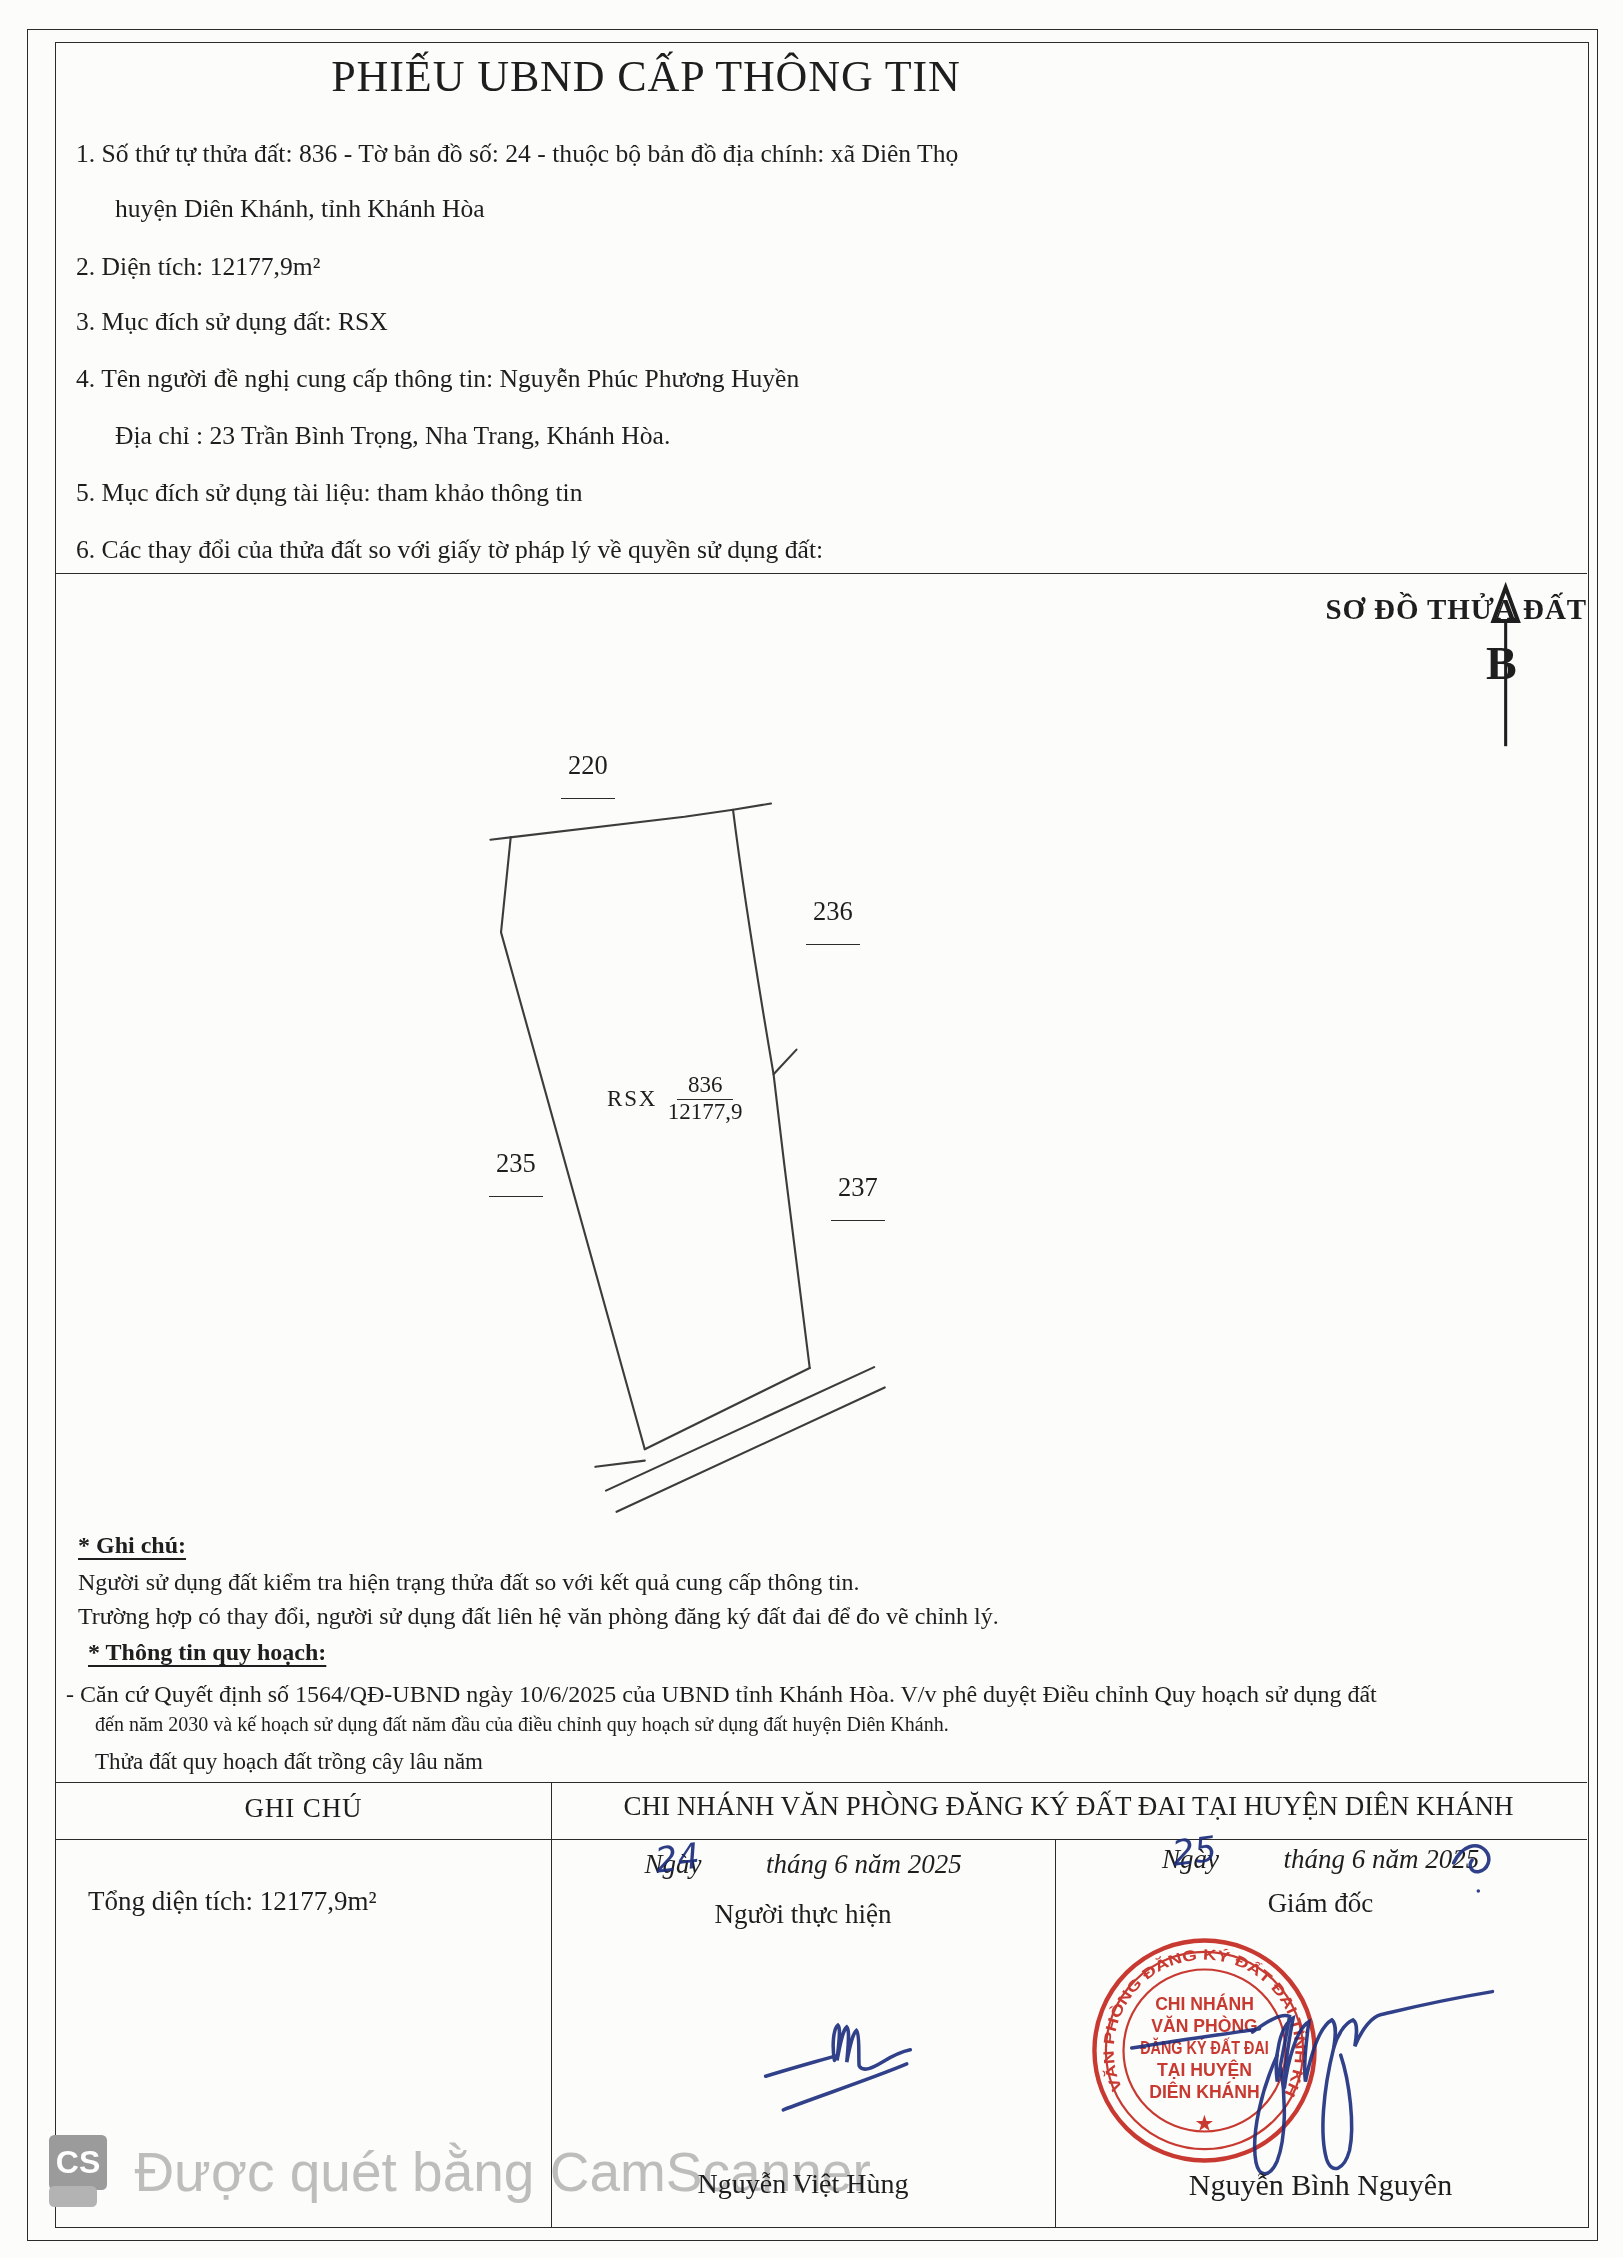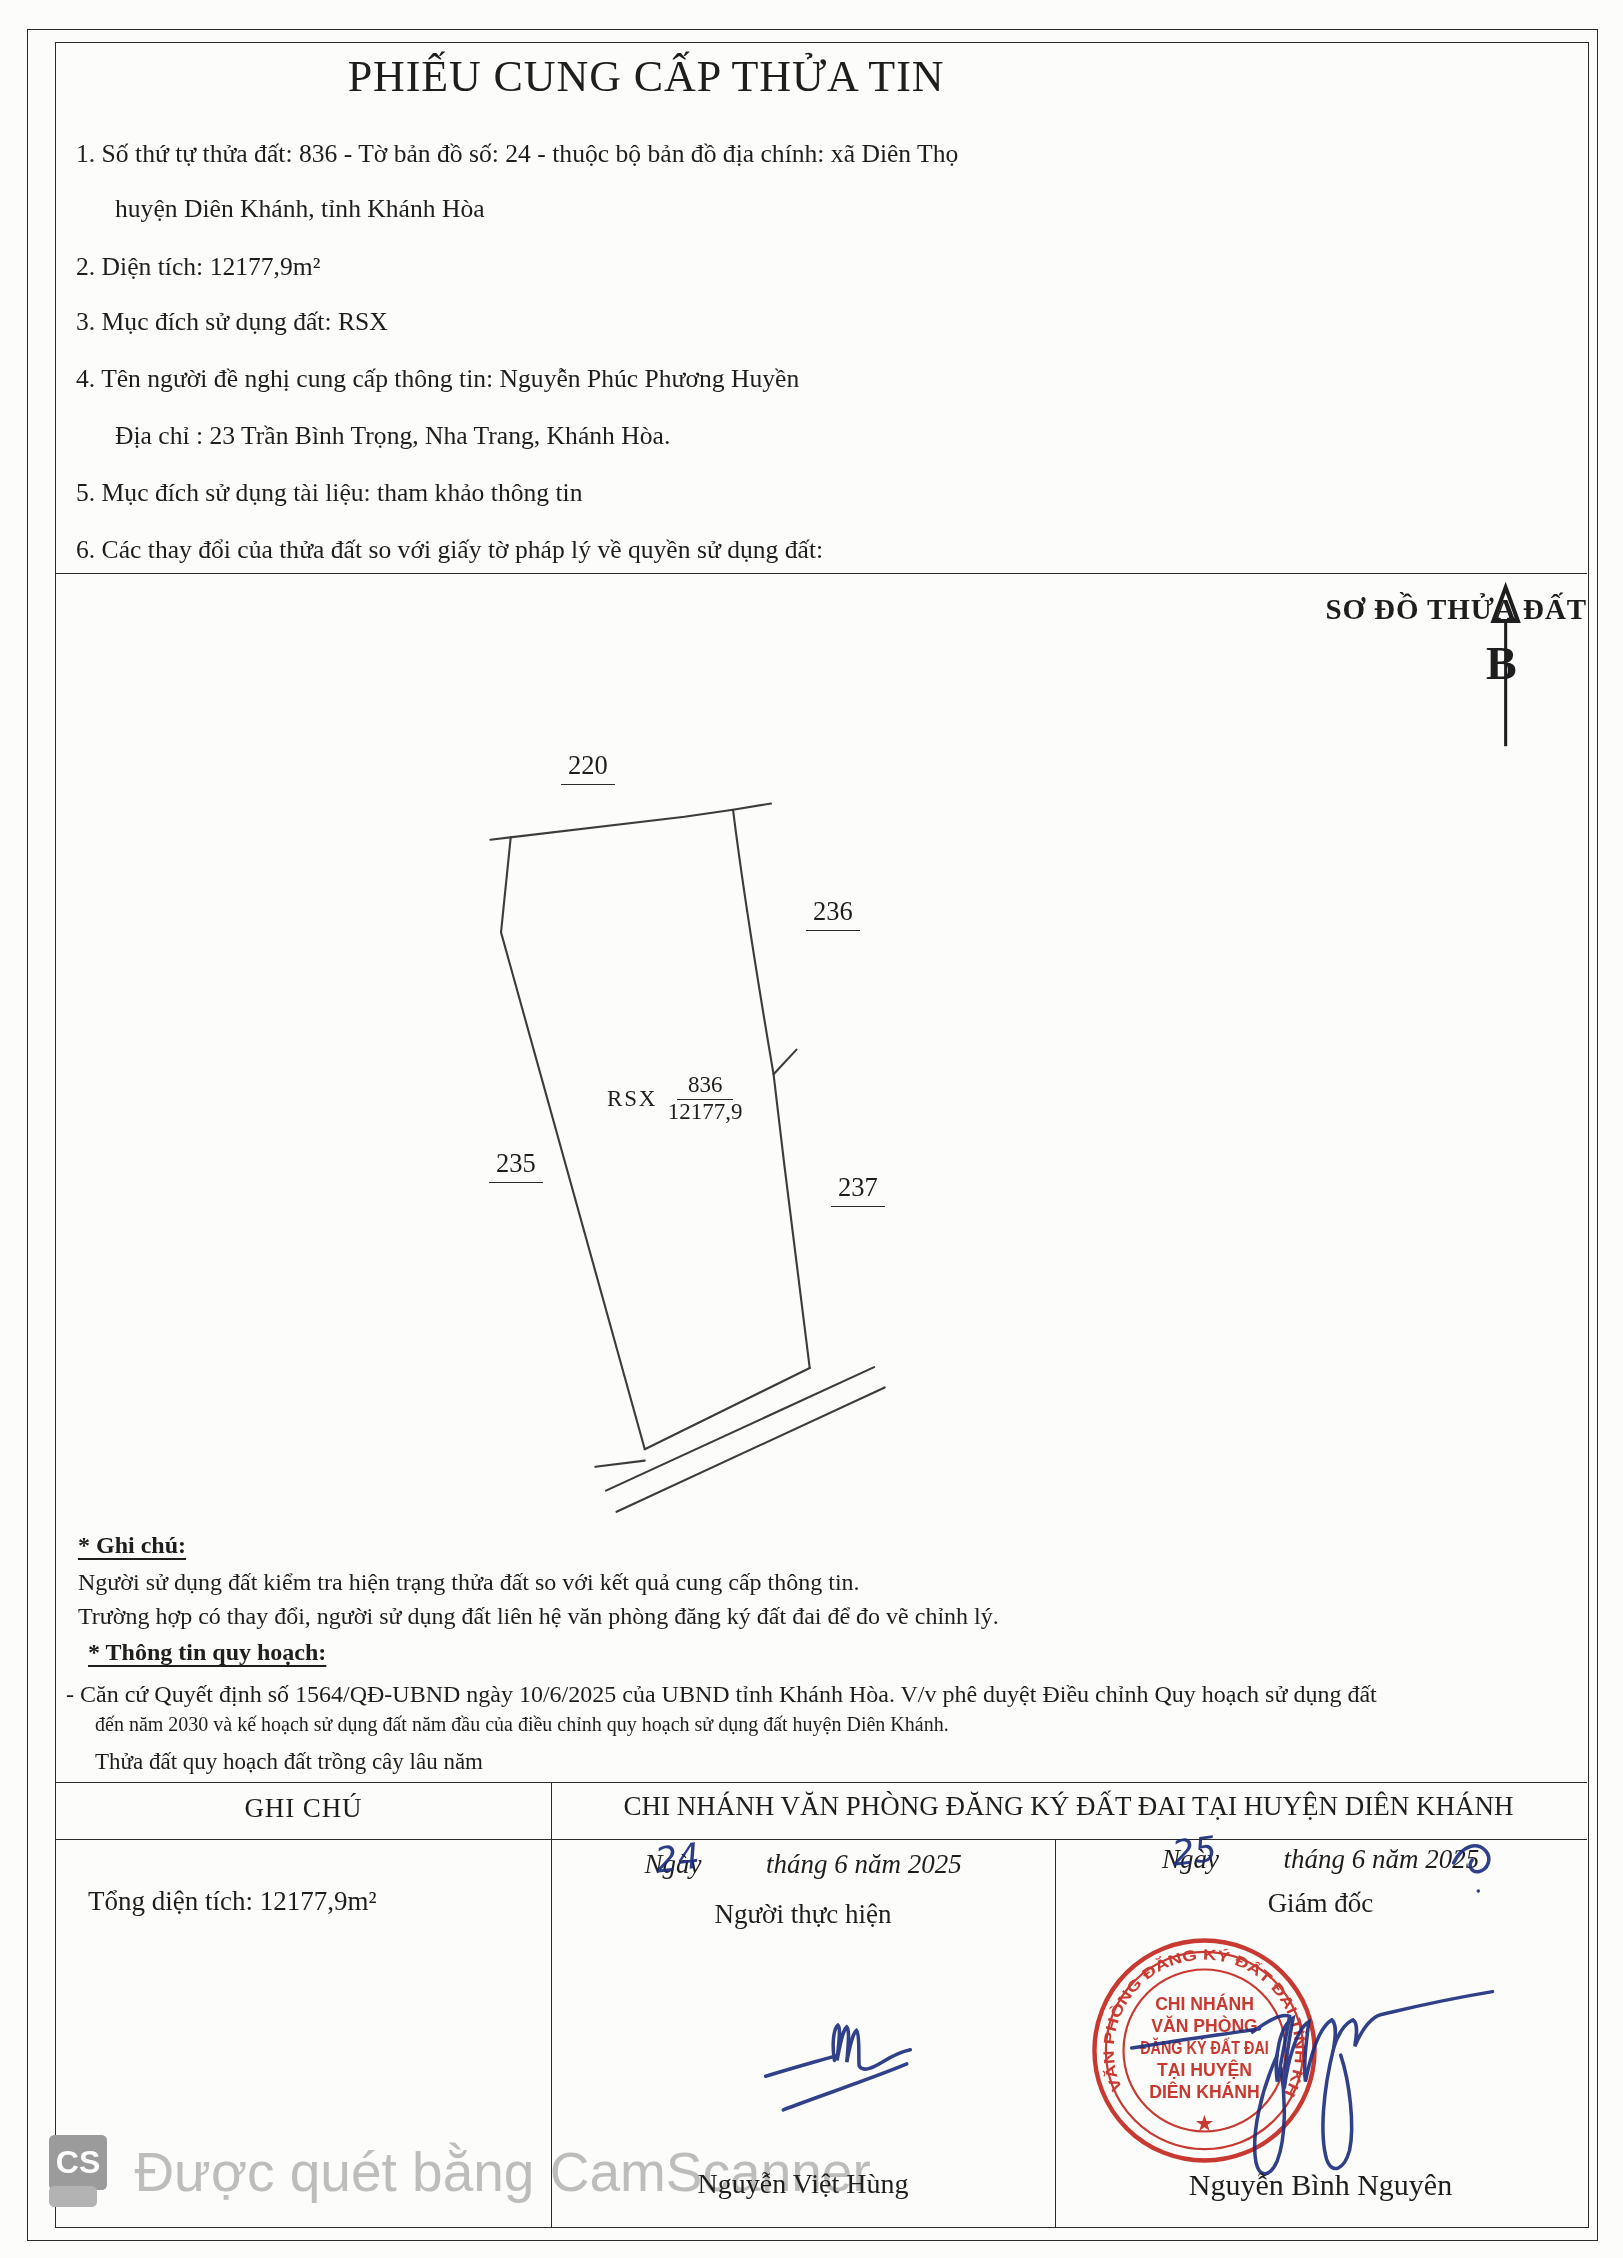--- a/index.html
+++ b/index.html
@@ -7,36 +7,36 @@
         font-family:"Liberation Serif", serif;color:#1e1e1e;}
   .abs{position:absolute;}
   .t{position:absolute;white-space:nowrap;font-family:"Liberation Serif", serif;color:#1e1e1e;}
   .frame{position:absolute;border:1.8px solid #2b2b2b;}
   .hline{position:absolute;height:0;border-top:1.8px solid #2b2b2b;}
   .vline{position:absolute;width:0;border-left:1.8px solid #2b2b2b;}
   .item{font-size:25.6px;}
   .note{font-size:24px;}
   .noteh{font-size:24px;font-weight:bold;text-decoration:underline;text-underline-offset:5.3px;}
   .plbl{position:absolute;font-size:26.5px;font-family:"Liberation Serif", serif;
-        border-bottom:1.8px solid #2b2b2b;padding:0 7px 3px 7px;}
+        border-bottom:1.8px solid #2b2b2b;padding:0 7px 17px 7px;}
   .hand{position:absolute;font-family:"DejaVu Sans", sans-serif;font-style:italic;
         color:#1b2d7d;font-size:35px;transform:rotate(-7deg);opacity:.92;}
   .frac{display:inline-flex;flex-direction:column;align-items:center;line-height:1.05;}
   .frac .top{border-bottom:1.8px solid #2b2b2b;padding:0 10.6px 1.8px 10.6px;}
   svg{position:absolute;left:0;top:0;}
 </style>
 </head>
 <body>
 
 <div id="page">
 
   <div class="frame" style="left:26.5px;top:29px;width:1569px;height:2210px;"></div>
   <div class="frame" style="left:55px;top:42px;width:1532px;height:2184px;"></div>
 
-  <div class="t" style="left:55px;top:51px;width:1182px;text-align:center;font-size:44px;letter-spacing:0.9px;">PHIẾU CUNG CẤP THỬA TIN</div>
+  <div class="t" style="left:55px;top:51px;width:1182px;text-align:center;font-size:44px;letter-spacing:0.9px;">PHIẾU UBND CẤP THÔNG TIN</div>
 
   <div class="t item" style="left:76px;top:139px;">1. Số thứ tự thửa đất: 836 - Tờ bản đồ số: 24 -  thuộc bộ bản đồ địa chính: xã Diên Thọ</div>
   <div class="t item" style="left:115px;top:194px;">huyện Diên Khánh, tỉnh Khánh Hòa</div>
   <div class="t item" style="left:76px;top:252px;">2. Diện tích: 12177,9m²</div>
   <div class="t item" style="left:76px;top:307px;">3. Mục đích sử dụng đất: RSX</div>
   <div class="t item" style="left:76px;top:364px;">4. Tên người đề nghị cung cấp thông tin:  Nguyễn Phúc Phương Huyền</div>
   <div class="t item" style="left:115px;top:421px;">Địa chỉ : 23 Trần Bình Trọng, Nha Trang, Khánh Hòa.</div>
   <div class="t item" style="left:76px;top:478px;">5. Mục đích sử dụng tài liệu: tham khảo thông tin</div>
   <div class="t item" style="left:76px;top:535px;">6. Các thay đổi của thửa đất so với giấy tờ pháp lý về quyền sử dụng đất:</div>
 

